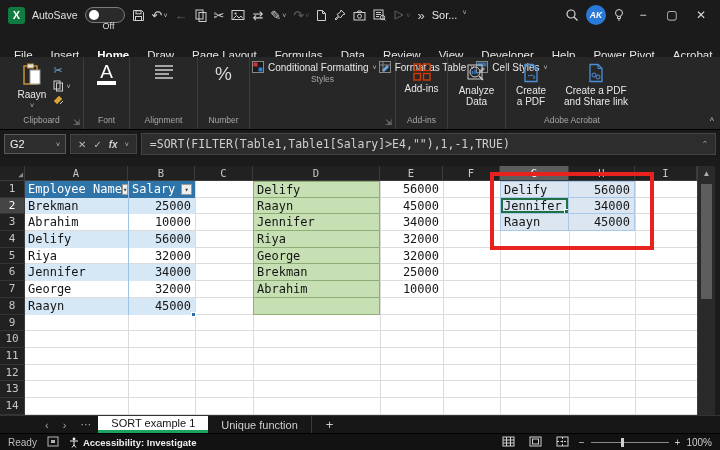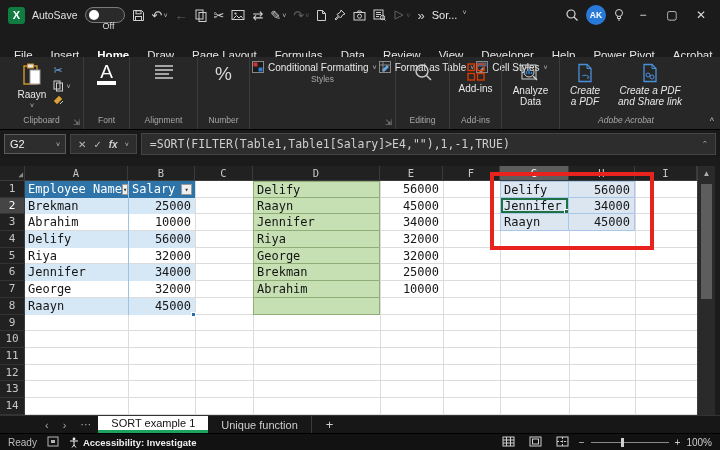--- a/index.html
+++ b/index.html
@@ -10,21 +10,21 @@
   .xl-logo{width:17px;height:17px;background:#107c41;border-radius:3px;color:#fff;font-weight:bold;font-size:11px;display:flex;align-items:center;justify-content:center;}
   .autosave-lbl{font-size:10.5px;color:#e0e0e0;}
   .toggle{width:40px;height:16px;border:1px solid #7a7a7a;border-radius:9px;display:flex;align-items:center;padding:0 3px;gap:4px;background:#2a2a2a;}
   .knob{width:10px;height:10px;border-radius:50%;background:#fff;}
   .toggle span{font-size:9px;color:#ddd;margin-top:21px;}
   .qat{color:#cfcfcf;font-size:13px;display:inline-flex;align-items:center;gap:1px;line-height:1;}
   .qat svg{display:block;}
   .dim{opacity:.38;}
   .dd{font-size:7px;color:#bdbdbd;}
   .doc-title{font-size:11px;color:#e8e8e8;display:flex;gap:5px;align-items:flex-start;}
-  .avatar{width:20px;height:20px;border-radius:50%;background:#2979d9;color:#fff;font-size:8.5px;font-weight:bold;display:flex;align-items:center;justify-content:center;}
+  .avatar{width:20px;height:20px;border-radius:50%;background:#2979d9;color:#fff;font-size:8.5px;font-weight:bold;display:flex;align-items:center;justify-content:center;font-style:italic;}
   .winbtn{font-size:12px;color:#d8d8d8;width:22px;text-align:center;}
   .spacer{flex:1;}
   
   #ribbontabs{position:absolute;left:0;top:30px;width:720px;height:27px;display:flex;align-items:center;padding:0 6px;gap:2px;background:#1b1b1b;margin-top:13px;}
   .rtab{padding:5px 8px 6px;font-size:11.5px;color:#e6e6e6;border-bottom:2px solid transparent;white-space:nowrap;}
   .rtab.active{font-weight:bold;border-bottom:2px solid #1ea35f;color:#fff;}
   
   #ribbon{position:absolute;left:0;top:57px;width:720px;height:73px;background:#272727;border-bottom:1px solid #000;display:flex;}
   .rgroup{display:flex;flex-direction:column;position:relative;border-right:1px solid #3c3c3c;}
   .rgroup-body{flex:1;display:flex;align-items:flex-start;justify-content:center;padding-top:4px;gap:2px;}
@@ -318,31 +318,20 @@
           </svg>
           <span>Cell Styles</span>
           <span class="dd">˅</span>
         </div>
     </div>
     <div class="rgroup-label">Styles</div>
     <div class="launcher">⇲</div>
   </div>
 
 
-  <div class="rgroup" style="width:54px;">
-    <div class="rgroup-body">
-        <div class="bigbtn">
-          <svg width="20" height="20" viewBox="0 0 20 20">
-            <circle cx="9" cy="8" r="6" fill="none" stroke="#cfcfcf" stroke-width="1.4"></circle>
-            <path d="M13.5 12.5l4.5 4.5" stroke="#cfcfcf" stroke-width="1.4"></path>
-          </svg>
-        </div>
-      </div>
-    <div class="rgroup-label"><span>Editing</span><br><span class="dd">˅</span></div>
-  </div>
 
   <div class="rgroup" style="width:52px;">
     <div class="rgroup-body">
         <div class="bigbtn">
           <svg width="18" height="18" viewBox="0 0 18 18">
             <rect x="1" y="1" width="6.5" height="6.5" fill="none" stroke="#d83b01" stroke-width="1.4"></rect>
             <rect x="10.5" y="1" width="6.5" height="6.5" fill="none" stroke="#d83b01" stroke-width="1.4"></rect>
             <rect x="1" y="10.5" width="6.5" height="6.5" fill="none" stroke="#d83b01" stroke-width="1.4"></rect>
             <rect x="10.5" y="10.5" width="6.5" height="6.5" fill="none" stroke="#d83b01" stroke-width="1.4"></rect>
           </svg>
@@ -360,21 +349,21 @@
             <circle cx="9" cy="9" r="5" fill="none" stroke="#cfcfcf"></circle>
             <path d="M6.5 11V8M9 11V6.5M11.5 11V9" stroke="#2b7cd3" stroke-width="1.5"></path>
             <path d="M13 13l4 4" stroke="#cfcfcf" stroke-width="1.4"></path>
           </svg>
           <span class="cap"><span>Analyze</span><br><span>Data</span></span>
         </div>
       </div>
     <div class="rgroup-label"></div>
   </div>
 
-  <div class="rgroup" style="width:132px;border-right:none;font-style:italic;">
+  <div class="rgroup" style="width:132px;border-right:none;">
     <div class="rgroup-body" style="gap:8px;">
       <div class="bigbtn">
           <svg width="18" height="20" viewBox="0 0 18 20">
             <path d="M3 1.5h8l4 4v13H3z" fill="none" stroke="#4a90d9" stroke-width="1.3"></path>
             <path d="M11 1.5v4h4" fill="none" stroke="#4a90d9"></path>
             <path d="M6 13c2-1 4-1 6 0M12 13c1.5 1 1 3-1 2" fill="none" stroke="#4a90d9"></path>
           </svg>
           <span class="cap"><span>Create</span><br><span>a PDF</span></span>
         </div>
       <div class="bigbtn">

